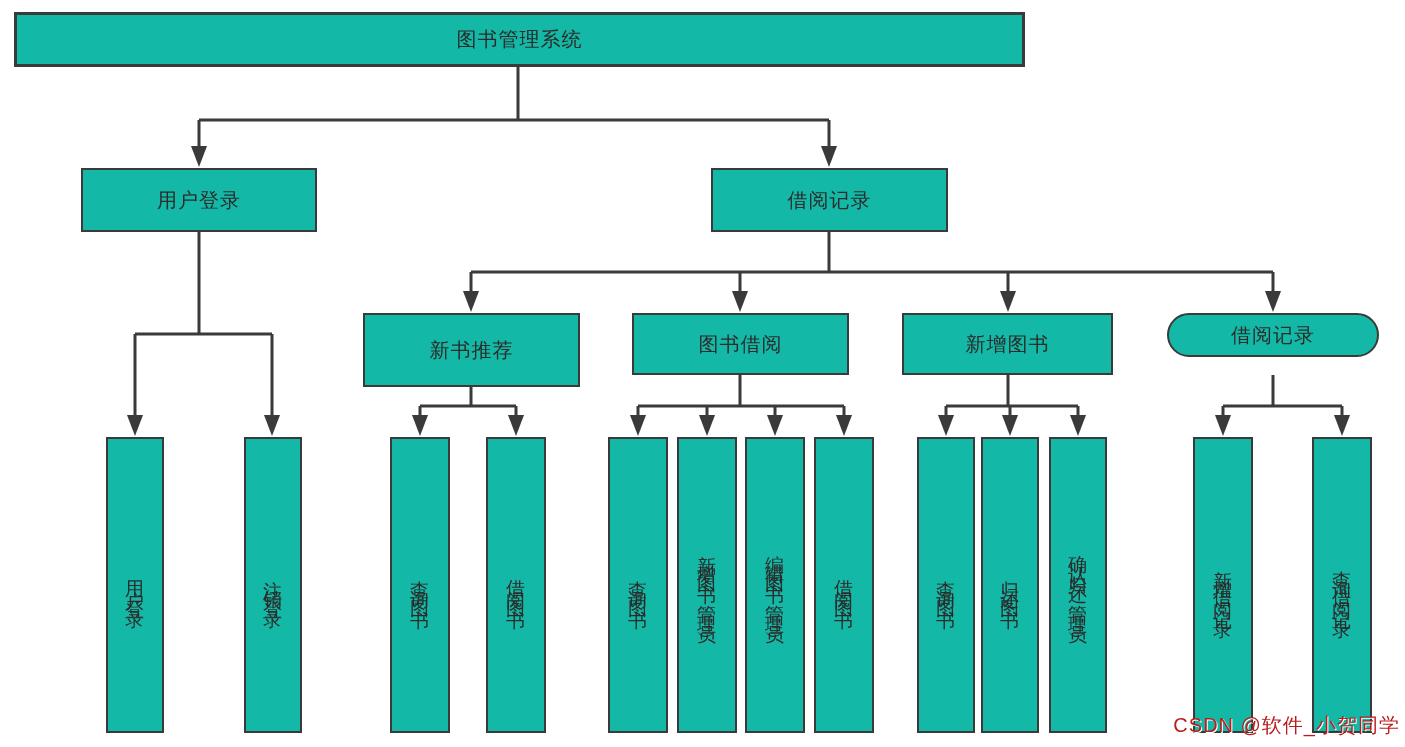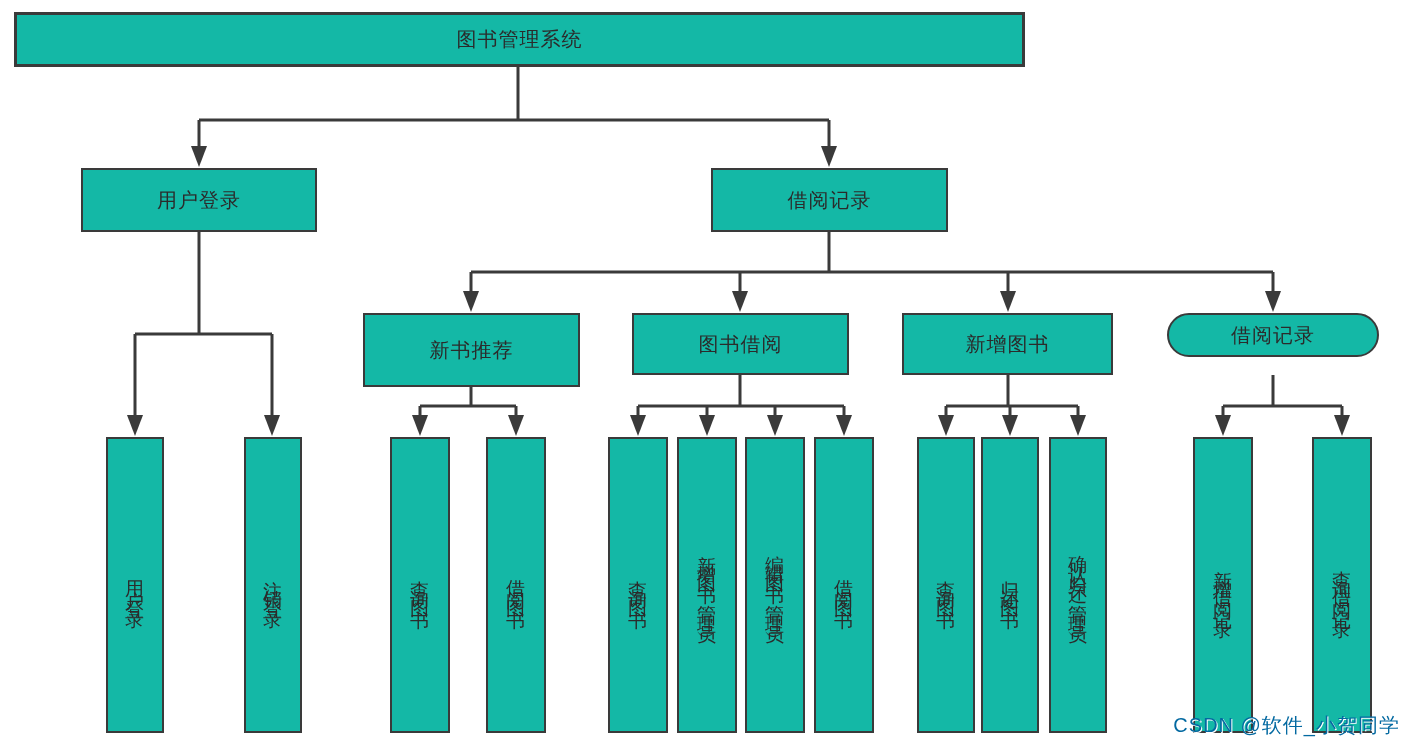--- a/index.html
+++ b/index.html
@@ -38,21 +38,21 @@
   #l-bb-add     { left:677px;  top:437px; width:60px; height:296px; }
   #l-bb-edit    { left:745px;  top:437px; width:60px; height:296px; }
   #l-bb-borrow  { left:814px;  top:437px; width:60px; height:296px; }
   #l-cb-query   { left:917px;  top:437px; width:58px; height:296px; }
   #l-cb-return  { left:981px;  top:437px; width:58px; height:296px; }
   #l-cb-confirm { left:1049px; top:437px; width:58px; height:296px; }
   #l-rec-add    { left:1193px; top:437px; width:60px; height:296px; }
   #l-rec-query  { left:1312px; top:437px; width:60px; height:296px; }
   .watermark {
     position:absolute; right:5px; bottom:8px;
-    font-size:20px; color:#0369a1; letter-spacing:1px;
+    font-size:20px; color:#b91c1c; letter-spacing:1px;
     text-shadow:1px 1px 0 #ffffff; white-space:nowrap;
   }
 </style>
 </head>
 <body>
 
 <div class="stage">
 
   <svg class="wires" viewBox="0 0 1405 747" aria-hidden="true">
     <path class="wire" d="

